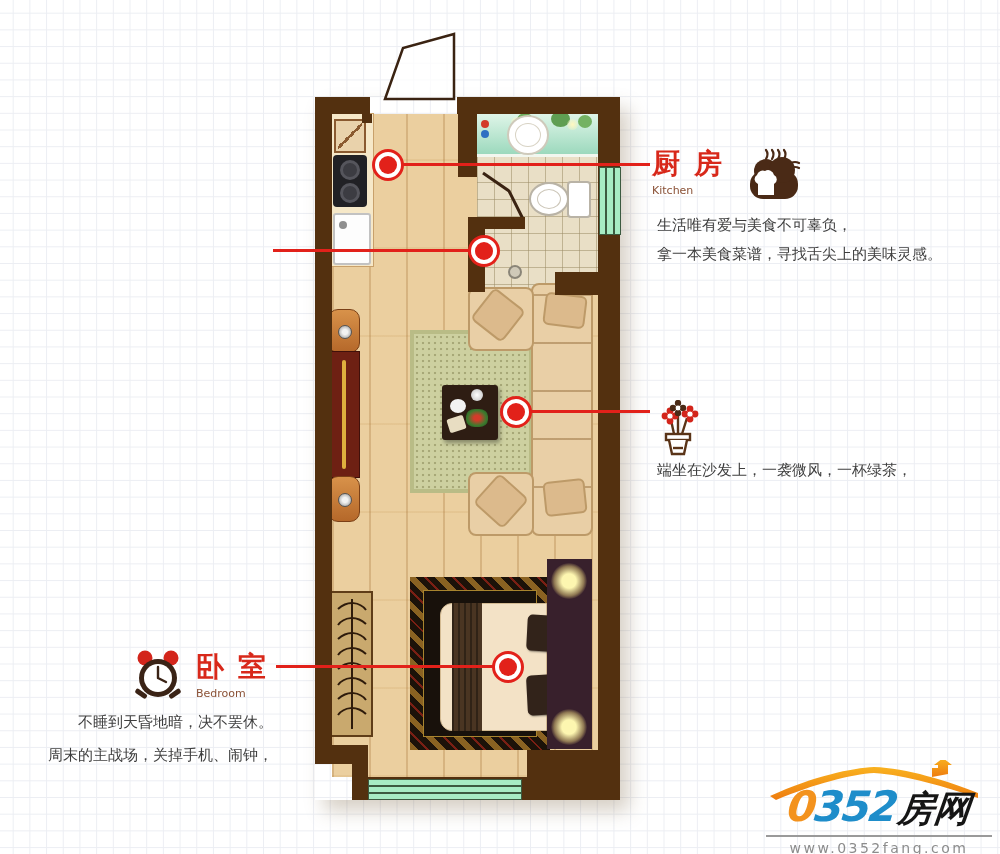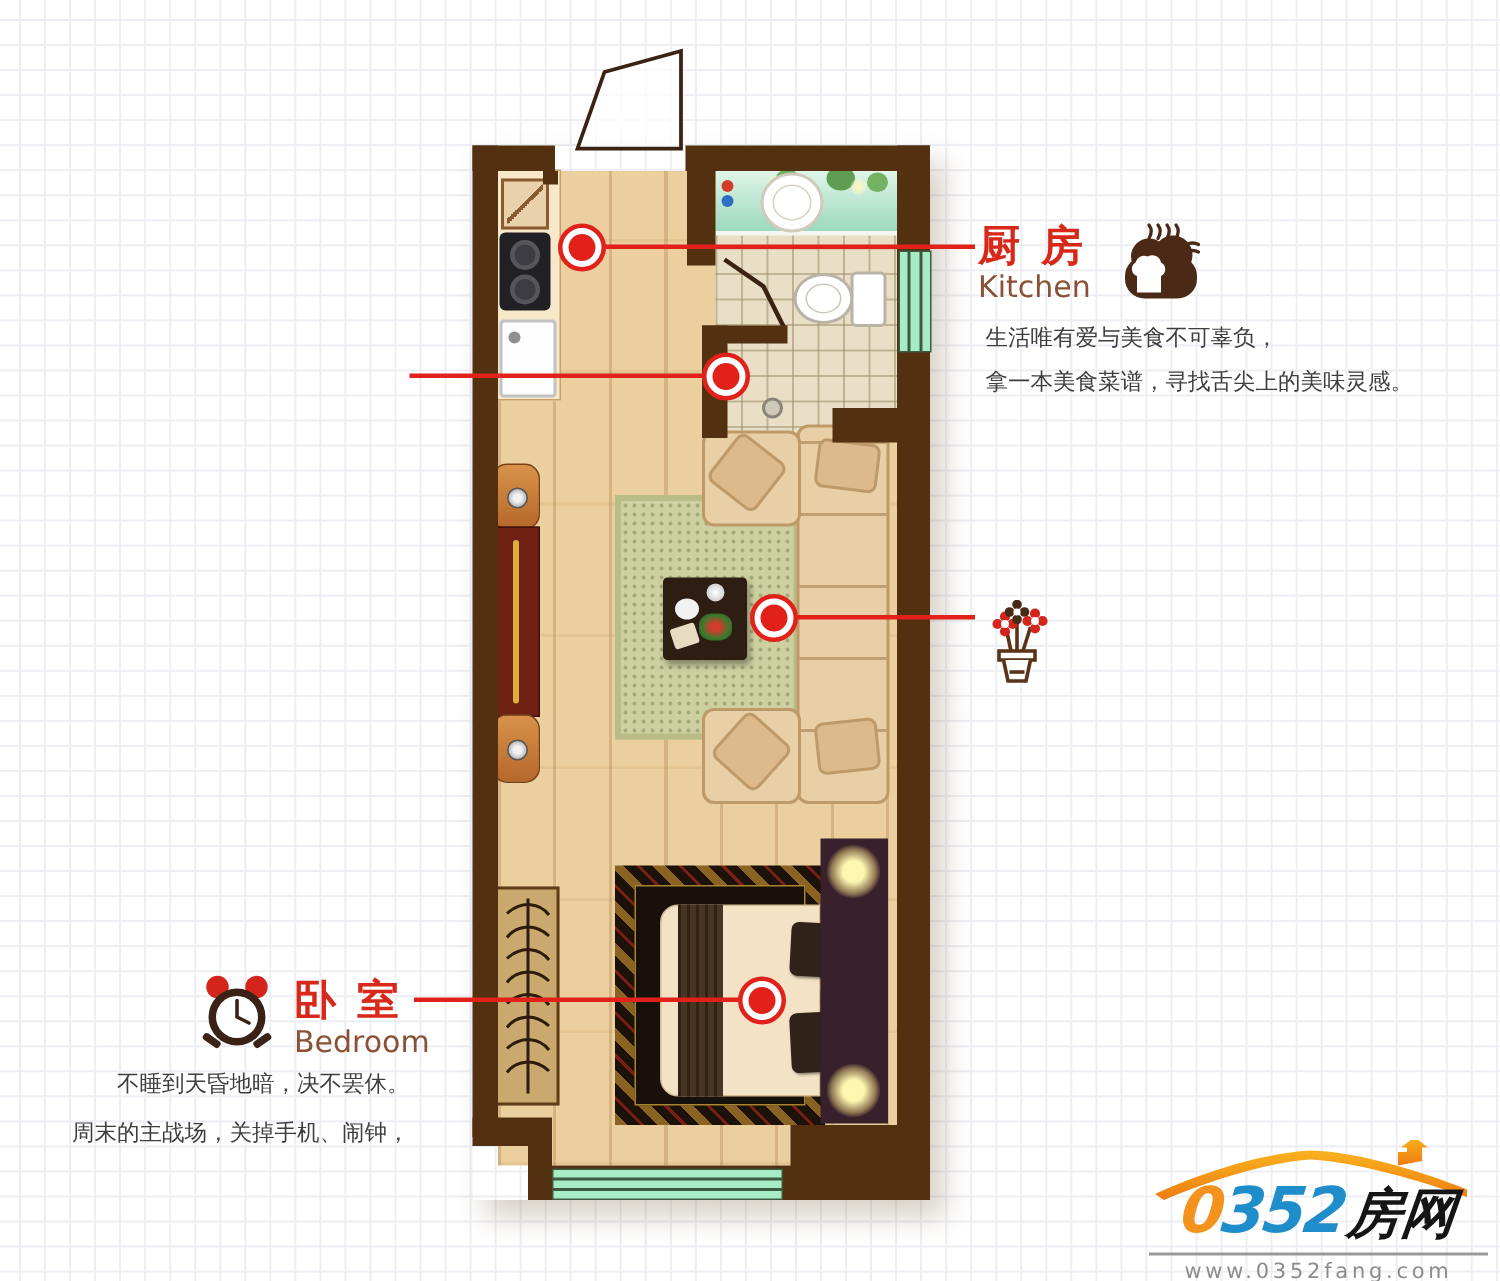--- a/index.html
+++ b/index.html
@@ -72,21 +72,21 @@
     background:radial-gradient(circle,#fdf6b0 0 28%,rgba(248,226,130,.45) 58%,transparent 72%)}
   
   .cline{position:absolute;height:3px;background:#e2211a;z-index:30}
   .dot{position:absolute;width:26px;height:26px;border:3px solid #e2211a;border-radius:50%;
        background:#fff;z-index:31}
   .dot i{position:absolute;left:4px;top:4px;right:4px;bottom:4px;border-radius:50%;
        background:#e2211a;display:block}
   
   .label-group{position:absolute;display:flex;gap:10px;align-items:flex-end;z-index:40}
   .zh{font-size:28px;font-weight:bold;color:#d8281a;letter-spacing:14px;line-height:30px;white-space:nowrap}
-  .en{font-size:20px;color:#8a5136;line-height:20px;margin-top:2px;white-space:nowrap}
+  .en{font-size:11px;color:#8a5136;line-height:20px;margin-top:2px;white-space:nowrap}
   .en.wide{letter-spacing:5px}
   .para{position:absolute;font-size:15px;color:#3e3e3e;z-index:40;white-space:nowrap}
   .para .pline{display:block}
   .para.right{text-align:right}
   
   .logo{position:absolute;left:766px;top:760px;width:226px;z-index:40}
   .logo .roofwrap{height:38px;position:relative}
   .brandrow{display:flex;justify-content:center;align-items:baseline;margin-top:-16px;
      font-style:italic;font-weight:bold;transform:skewX(-6deg);white-space:nowrap}
   .b0{font-size:42px;color:#f3921d;letter-spacing:-2px}
@@ -290,20 +290,21 @@
       <g fill="#d3251b">
         <circle cx="38" cy="9" r="3.4"></circle>
           <circle cx="43" cy="14" r="3.4"></circle>
         <circle cx="38" cy="19" r="3.4"></circle>
           <circle cx="33" cy="14" r="3.4"></circle>
         <circle cx="38" cy="14" r="2.6" fill="#fff"></circle>
       </g>
     </svg>
   </div>
   <div class="para" style="left:657px;top:456px;line-height:29px">
+    <span class="pline">端坐在沙发上，一袭微风，一杯绿茶，</span>
   </div>
 
   <div class="label-group" style="left:130px;top:648px">
     <svg width="56" height="56" viewBox="0 0 56 56">
       <circle cx="15" cy="10" r="7.5" fill="#d3251b"></circle>
       <circle cx="41" cy="10" r="7.5" fill="#d3251b"></circle>
       <rect x="5" y="43" width="13" height="5" rx="2" transform="rotate(35 11 45)" fill="#3a2316"></rect>
       <rect x="38" y="43" width="13" height="5" rx="2" transform="rotate(-35 45 45)" fill="#3a2316"></rect>
       <circle cx="28" cy="30" r="19" fill="#3a2316"></circle>
       <circle cx="28" cy="30" r="14" fill="#fff"></circle>

